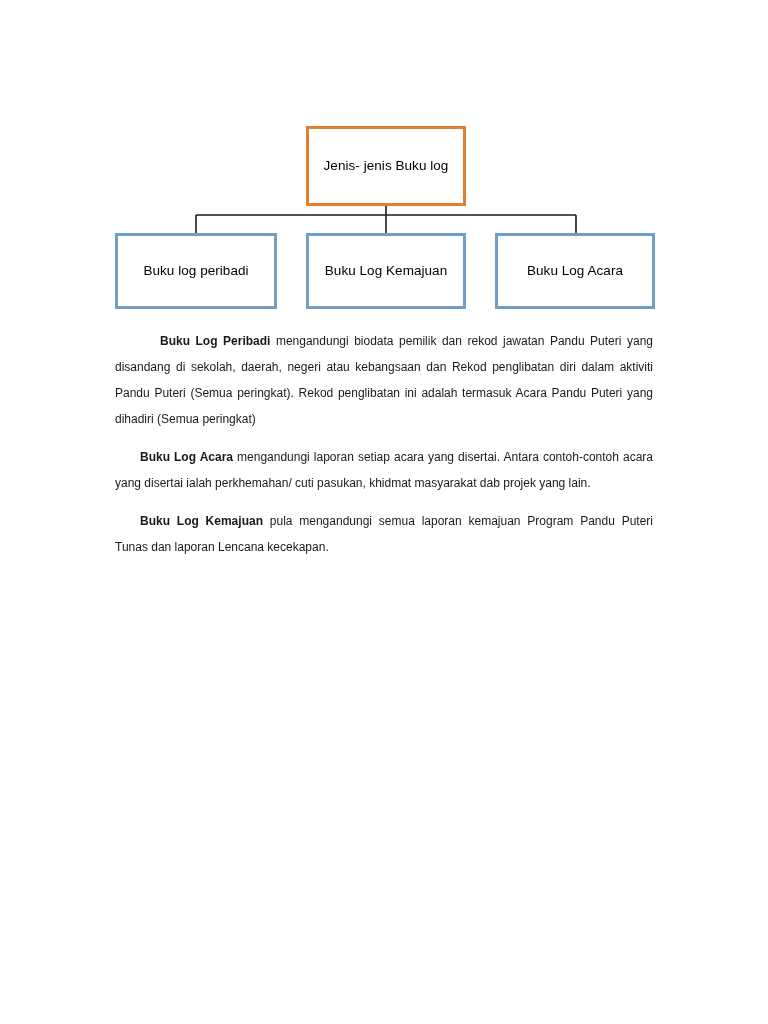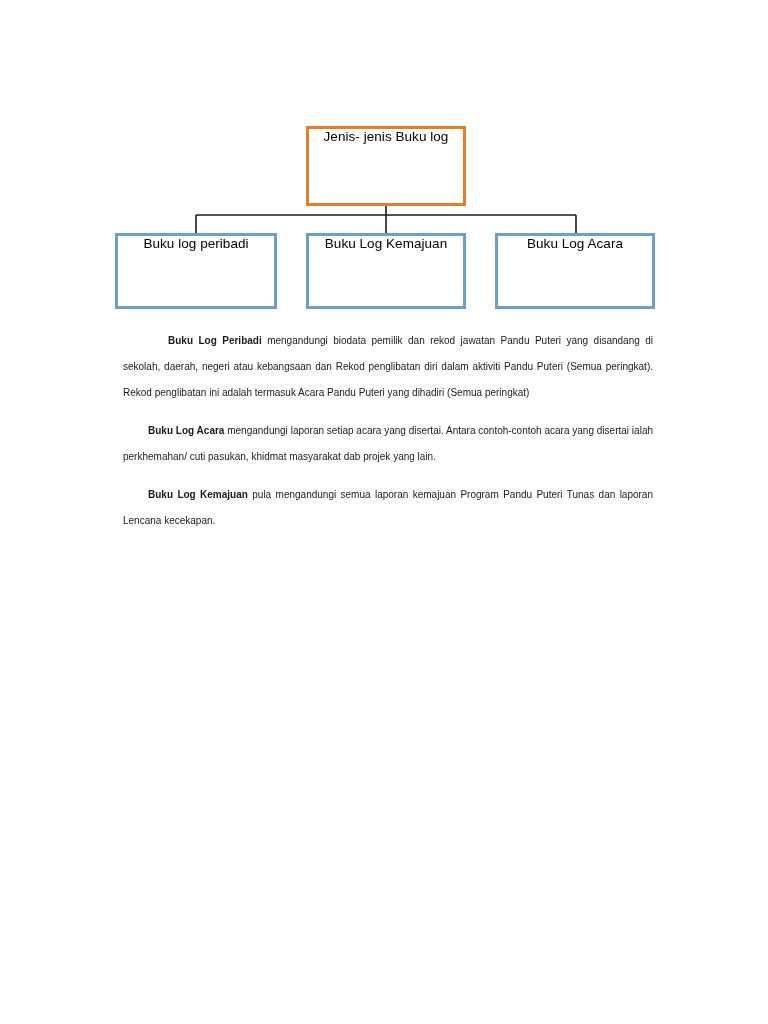--- a/index.html
+++ b/index.html
@@ -22,20 +22,21 @@
     left: 0;
     top: 0;
     width: 768px;
     height: 320px;
   }
   .node {
     position: absolute;
     box-sizing: border-box;
     background: #ffffff;
     display: flex;
+    align-items: center;
     justify-content: center;
     text-align: center;
   }
   .node-label {
     font-size: 13.5px;
     line-height: 1.25;
     color: #000000;
     letter-spacing: 0.05px;
   }
   .node-root {
@@ -64,22 +65,22 @@
   }
 
   
   #body-copy {
     position: absolute;
     left: 115px;
     top: 328px;
     width: 538px;
   }
   .para {
-    margin: 0 0 12px 8px;
-    font-size: 10px;
+    margin: 0 0 12px 0;
+    font-size: 12px;
     line-height: 26px;
     text-align: justify;
     text-justify: inter-word;
     color: #1a1a1a;
   }
   .para-lead { text-indent: 45px; }
   .para-follow { text-indent: 25px; }
   .para b { font-weight: bold; }
 </style>
 </head>

